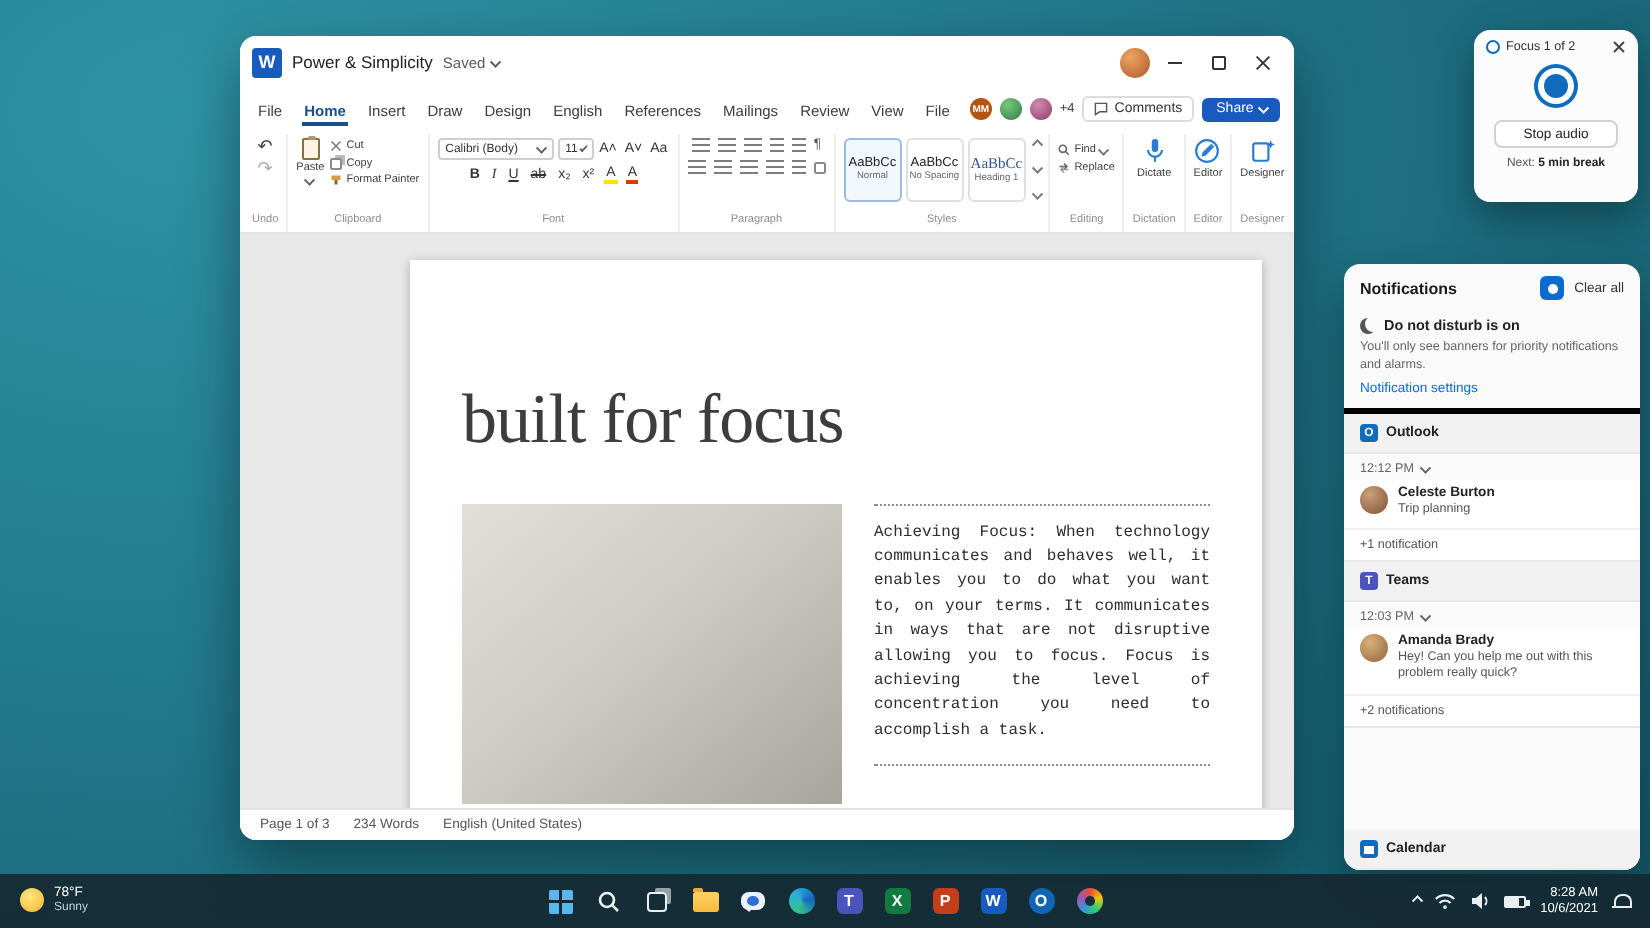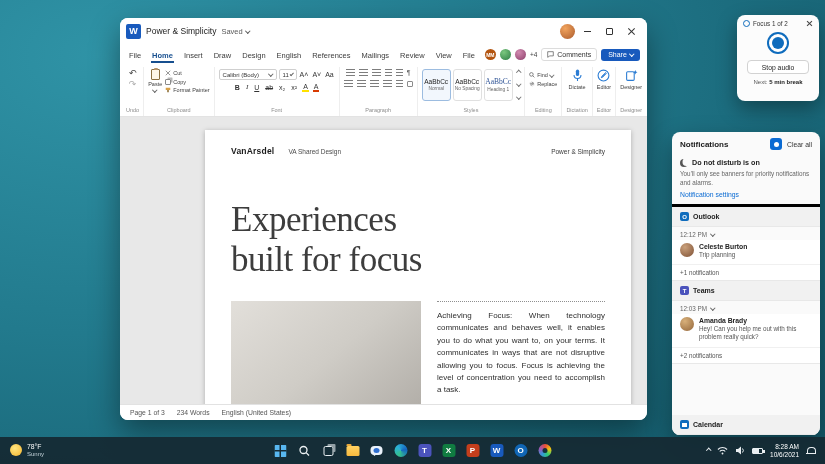--- a/index.html
+++ b/index.html
@@ -83,21 +83,21 @@
   .phead{display:flex;align-items:baseline;font-size:6.5px;color:#3a3a3a}
   .brand{font-size:8.5px;font-weight:700;color:#1c1c1c;letter-spacing:.2px}
   .phead-sub{margin-left:14px;color:#4a4a4a}
   .phead-right{margin-left:auto;color:#3a3a3a}
   .pheading{margin-top:44px;font-family:"Liberation Serif","DejaVu Serif",serif;font-size:35px;line-height:1.13;
     color:#3d3d3d;letter-spacing:-.5px}
   .pcols{margin-top:22px;display:flex;gap:16px}
   .pimg{width:190px;height:150px;flex:0 0 auto;
     background:linear-gradient(140deg,#e2dfda 0%,#cfccc6 45%,#a8a49e 100%)}
   .ptext-wrap{flex:1}
-  .ptext{border-top:1.5px dotted #8f8f8f;padding-top:8px;font-family:Liberation Sans, sans-serif;
+  .ptext{border-top:1.5px dotted #8f8f8f;padding-top:8px;font-family:Liberation Mono, monospace;
     font-size:8px;line-height:1.55;color:#2e2e2e;text-align:justify}
   .dotted-bottom{border-top:1.5px dotted #8f8f8f;margin-top:10px}
   .wstatus{flex:0 0 16px;background:#fff;border-top:1px solid #e2e2e2;display:flex;align-items:center;gap:12px;
     padding:0 10px;font-size:6.8px;color:#555}
 
   
   .focus-widget{position:absolute;left:737px;top:15px;width:82px;height:86px;background:#fcfcfc;border-radius:8px;
     box-shadow:0 8px 20px rgba(0,0,0,.35);padding:5px 6px;display:flex;flex-direction:column;align-items:center}
   .fw-head{display:flex;align-items:center;gap:3px;width:100%;font-size:6.3px;color:#333}
   .fw-ic{width:7px;height:7px;border:1.5px solid #0f6cbd;border-radius:50%}
@@ -412,27 +412,21 @@
             </svg>
           <span>Designer</span>
         </div>
         <span class="rg-label">Designer</span>
       </div>
 
     </div>
 
     <div class="wdoc">
       <div class="page">
-        <div class="phead">
-          <span class="brand">VanArsdel</span>
-          <span class="phead-sub">VA Shared Design</span>
-          <span class="phead-right">Power &amp; Simplicity</span>
-        </div>
         <div class="pheading">
-          <div>Experiences</div>
           <div>built for focus</div>
         </div>
         <div class="pcols">
           <div class="pimg"></div>
           <div class="ptext-wrap">
             <div class="ptext">Achieving Focus: When technology communicates and behaves well, it enables you to do what you want to, on your terms. It communicates in ways that are not disruptive allowing you to focus. Focus is achieving the level of concentration you need to accomplish a task.</div>
             <div class="dotted-bottom"></div>
           </div>
         </div>
       </div>

